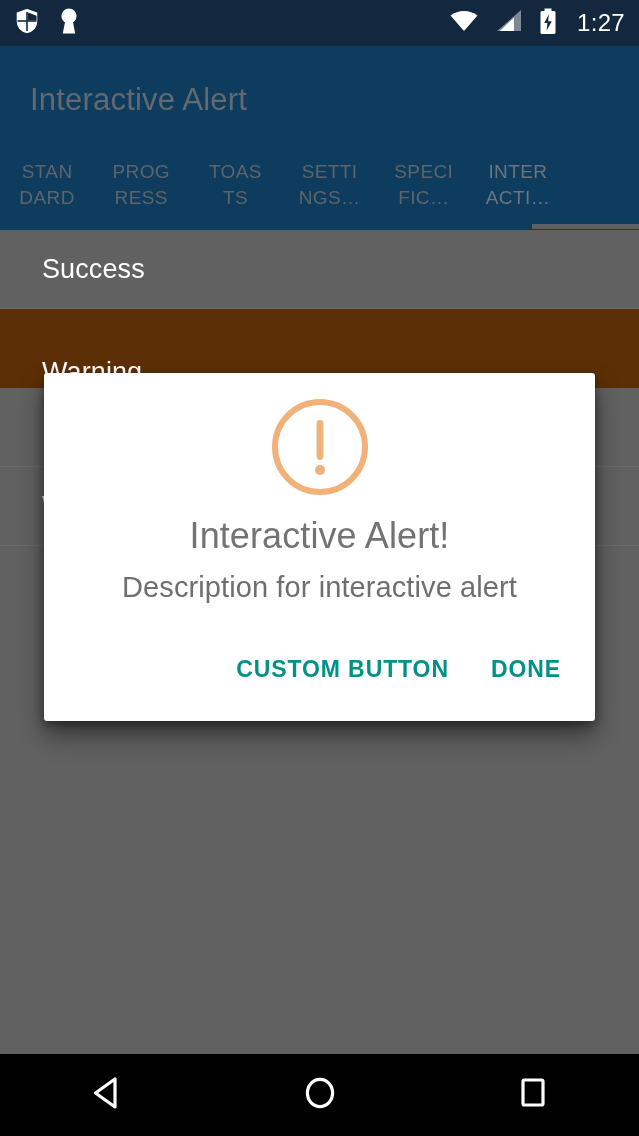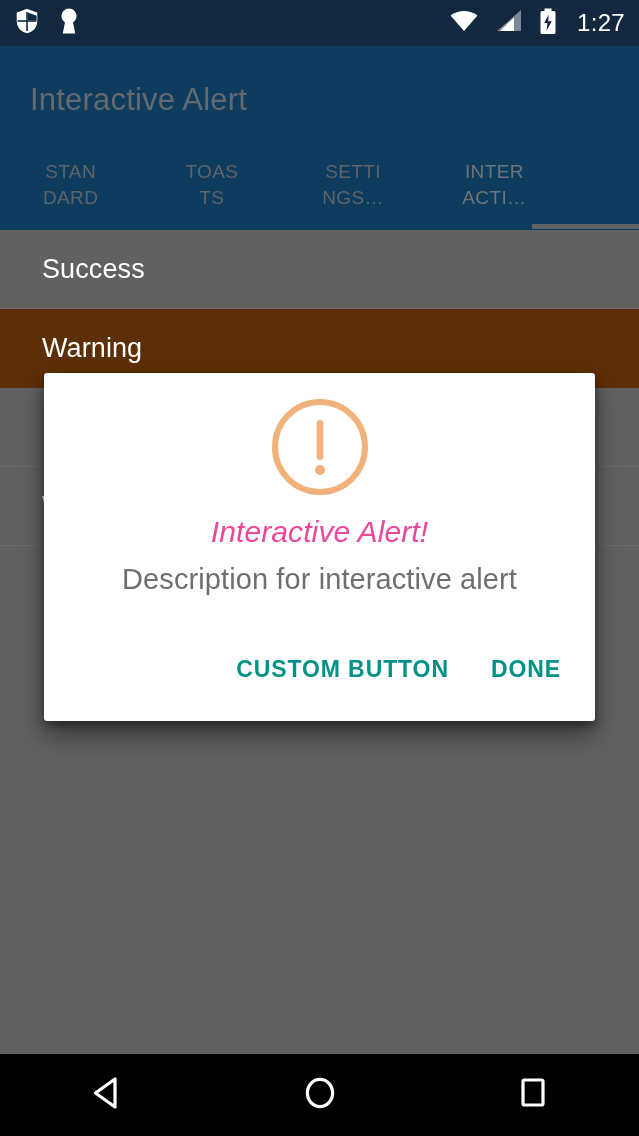--- a/index.html
+++ b/index.html
@@ -90,21 +90,21 @@
   .list-row {
     position: relative;
     height: 79px;
     display: flex;
     align-items: center;
     padding-left: 42px;
     color: #ffffff;
     font-size: 27px;
     letter-spacing: .1px;
   }
-  .list-row.highlight { background: #5d2f07; }
+  .list-row.highlight { background: #5d2f07; align-items: flex-end; }
   .row-divider {
     position: absolute; left: 0; right: 0; bottom: 0;
     height: 1px; background: #6b6b6b;
   }
 
   
   #dialog {
     position: absolute;
     left: 44px; top: 373px;
     width: 551px; height: 348px;
@@ -115,24 +115,23 @@
     flex-direction: column;
     align-items: center;
     overflow: hidden;
   }
   #dialog-icon {
     margin-top: 22px;
     width: 104px; height: 104px;
   }
   #dialog-title {
     margin-top: 16px;
-    font-size: 30px;
-    color: #ec4899;
+    font-size: 36px;
+    color: #737373;
     letter-spacing: .1px;
-    font-style: italic;
   }
   #dialog-message {
     margin-top: 14px;
     font-size: 29px;
     color: #6f6f6f;
     letter-spacing: .1px;
   }
   #dialog-actions {
     margin-top: auto;
     width: 100%;
@@ -218,26 +217,34 @@
 
   <div id="app-bar">
     <div id="app-title">Interactive Alert</div>
 
     <div id="tab-bar">
       <div class="tab">
         <span class="tab-line">STAN</span>
         <span class="tab-line">DARD</span>
       </div>
       <div class="tab">
+        <span class="tab-line">PROG</span>
+        <span class="tab-line">RESS</span>
+      </div>
+      <div class="tab">
         <span class="tab-line">TOAS</span>
         <span class="tab-line">TS</span>
       </div>
       <div class="tab">
         <span class="tab-line">SETTI</span>
         <span class="tab-line">NGS…</span>
+      </div>
+      <div class="tab">
+        <span class="tab-line">SPECI</span>
+        <span class="tab-line">FIC…</span>
       </div>
       <div class="tab selected">
         <span class="tab-line">INTER</span>
         <span class="tab-line">ACTI…</span>
       </div>
     </div>
   </div>
   <div id="tab-indicator"></div>
 
   <div id="list">

